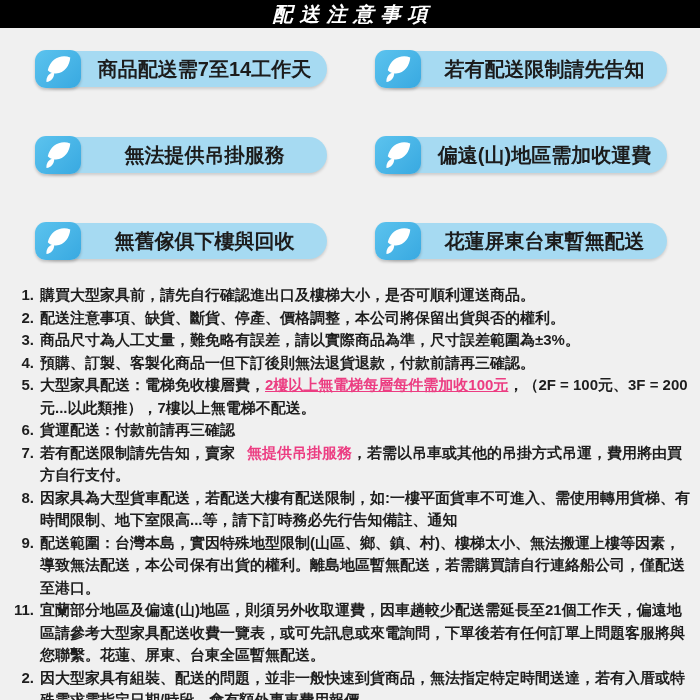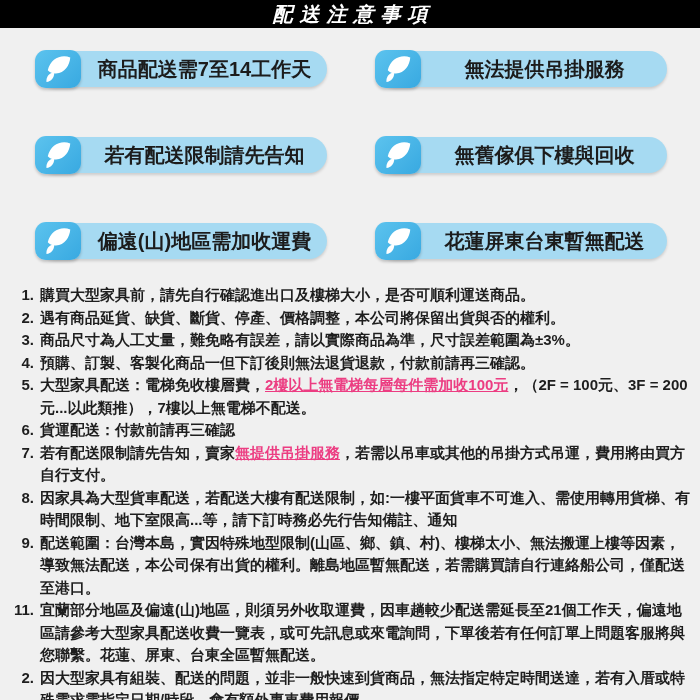--- a/index.html
+++ b/index.html
@@ -56,21 +56,21 @@
   .notes{
     margin:0;padding:8px 10px 0 8px;list-style:none;
   }
   .note{
     display:flex;font-size:15px;line-height:22.5px;
     font-weight:bold;color:var(--text-color);
   }
   .note-num{width:26px;text-align:right;flex-shrink:0;}
   .note-text{margin-left:6px;flex:1;}
   .seg-highlight{color:var(--highlight);text-decoration:underline;}
-  .seg-highlight-underline{color:var(--highlight);text-decoration:underline;}
+  .seg-highlight-underline{color:var(--highlight);margin-left:12px;}
 </style>
 </head>
 <body>
 
 <div class="page">
 
   <header class="topbar">
     <h1>配送注意事項</h1>
   </header>
 
@@ -88,57 +88,57 @@
   </div>
 
   <div class="badge">
     <span class="badge-icon">
       <svg viewBox="0 0 48 44" xmlns="http://www.w3.org/2000/svg" aria-hidden="true">
         <path d="M42 5 C 28 0 13 7 9 24 C 11.5 27 16 29 21 28.5 C 34 27.5 41 17 42 5 Z" fill="#ffffff"></path>
         <path d="M7 41 C 6.5 33 11 27.5 18.5 27 C 18.5 35 14 40 7 41 Z" fill="#ffffff"></path>
       </svg>
     </span>
     <span class="badge-pill">
+      <span class="badge-label">若有配送限制請先告知</span>
+    </span>
+  </div>
+
+  <div class="badge">
+    <span class="badge-icon">
+      <svg viewBox="0 0 48 44" xmlns="http://www.w3.org/2000/svg" aria-hidden="true">
+        <path d="M42 5 C 28 0 13 7 9 24 C 11.5 27 16 29 21 28.5 C 34 27.5 41 17 42 5 Z" fill="#ffffff"></path>
+        <path d="M7 41 C 6.5 33 11 27.5 18.5 27 C 18.5 35 14 40 7 41 Z" fill="#ffffff"></path>
+      </svg>
+    </span>
+    <span class="badge-pill">
       <span class="badge-label">無法提供吊掛服務</span>
     </span>
   </div>
 
   <div class="badge">
     <span class="badge-icon">
       <svg viewBox="0 0 48 44" xmlns="http://www.w3.org/2000/svg" aria-hidden="true">
         <path d="M42 5 C 28 0 13 7 9 24 C 11.5 27 16 29 21 28.5 C 34 27.5 41 17 42 5 Z" fill="#ffffff"></path>
         <path d="M7 41 C 6.5 33 11 27.5 18.5 27 C 18.5 35 14 40 7 41 Z" fill="#ffffff"></path>
       </svg>
     </span>
     <span class="badge-pill">
-      <span class="badge-label">若有配送限制請先告知</span>
+      <span class="badge-label">偏遠(山)地區需加收運費</span>
     </span>
   </div>
 
   <div class="badge">
     <span class="badge-icon">
       <svg viewBox="0 0 48 44" xmlns="http://www.w3.org/2000/svg" aria-hidden="true">
         <path d="M42 5 C 28 0 13 7 9 24 C 11.5 27 16 29 21 28.5 C 34 27.5 41 17 42 5 Z" fill="#ffffff"></path>
         <path d="M7 41 C 6.5 33 11 27.5 18.5 27 C 18.5 35 14 40 7 41 Z" fill="#ffffff"></path>
       </svg>
     </span>
     <span class="badge-pill">
       <span class="badge-label">無舊傢俱下樓與回收</span>
-    </span>
-  </div>
-
-  <div class="badge">
-    <span class="badge-icon">
-      <svg viewBox="0 0 48 44" xmlns="http://www.w3.org/2000/svg" aria-hidden="true">
-        <path d="M42 5 C 28 0 13 7 9 24 C 11.5 27 16 29 21 28.5 C 34 27.5 41 17 42 5 Z" fill="#ffffff"></path>
-        <path d="M7 41 C 6.5 33 11 27.5 18.5 27 C 18.5 35 14 40 7 41 Z" fill="#ffffff"></path>
-      </svg>
-    </span>
-    <span class="badge-pill">
-      <span class="badge-label">偏遠(山)地區需加收運費</span>
     </span>
   </div>
 
   <div class="badge">
     <span class="badge-icon">
       <svg viewBox="0 0 48 44" xmlns="http://www.w3.org/2000/svg" aria-hidden="true">
         <path d="M42 5 C 28 0 13 7 9 24 C 11.5 27 16 29 21 28.5 C 34 27.5 41 17 42 5 Z" fill="#ffffff"></path>
         <path d="M7 41 C 6.5 33 11 27.5 18.5 27 C 18.5 35 14 40 7 41 Z" fill="#ffffff"></path>
       </svg>
     </span>
@@ -149,21 +149,21 @@
 </section>
 
   <ol class="notes" id="notes">
   <li class="note">
     <span class="note-num">1.</span>
     <span class="note-text"><span>購買大型家具前，請先自行確認進出口及樓梯大小，是否可順利運送商品。</span></span>
   </li>
 
   <li class="note">
     <span class="note-num">2.</span>
-    <span class="note-text"><span>遇有商品延貨、缺貨、斷貨、停產、價格調整，本公司將保留出貨與否的權利。</span></span>
+    <span class="note-text"><span>配送注意事項、缺貨、斷貨、停產、價格調整，本公司將保留出貨與否的權利。</span></span>
   </li>
 
   <li class="note">
     <span class="note-num">3.</span>
     <span class="note-text"><span>商品尺寸為人工丈量，難免略有誤差，請以實際商品為準，尺寸誤差範圍為±3%。</span></span>
   </li>
 
   <li class="note">
     <span class="note-num">4.</span>
     <span class="note-text"><span>預購、訂製、客製化商品一但下訂後則無法退貨退款，付款前請再三確認。</span></span>

